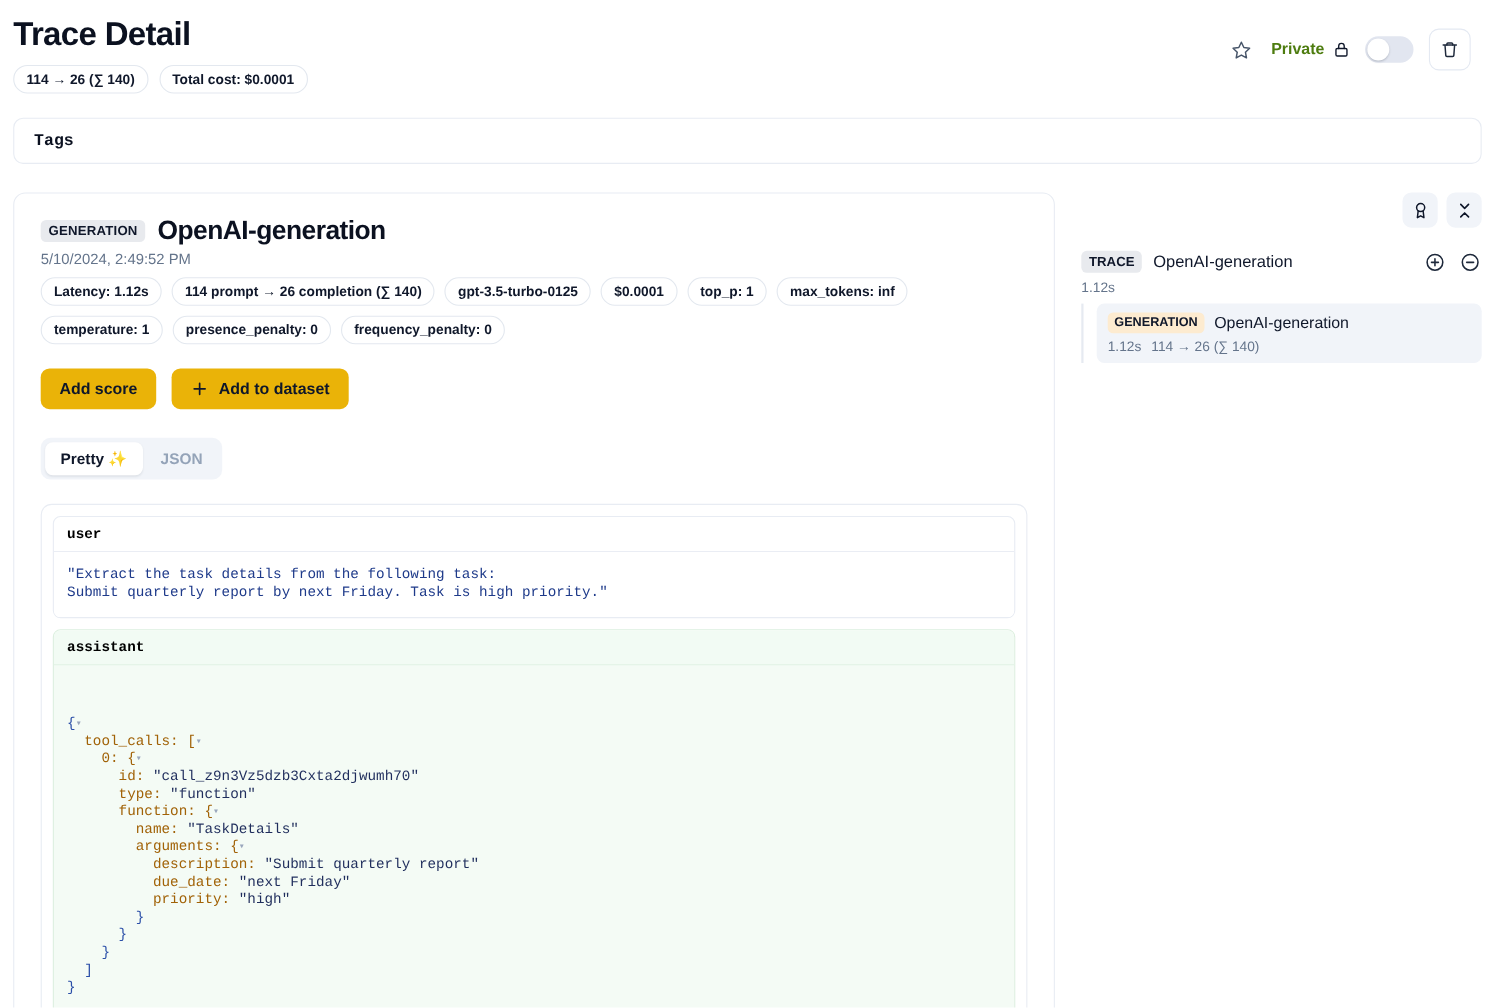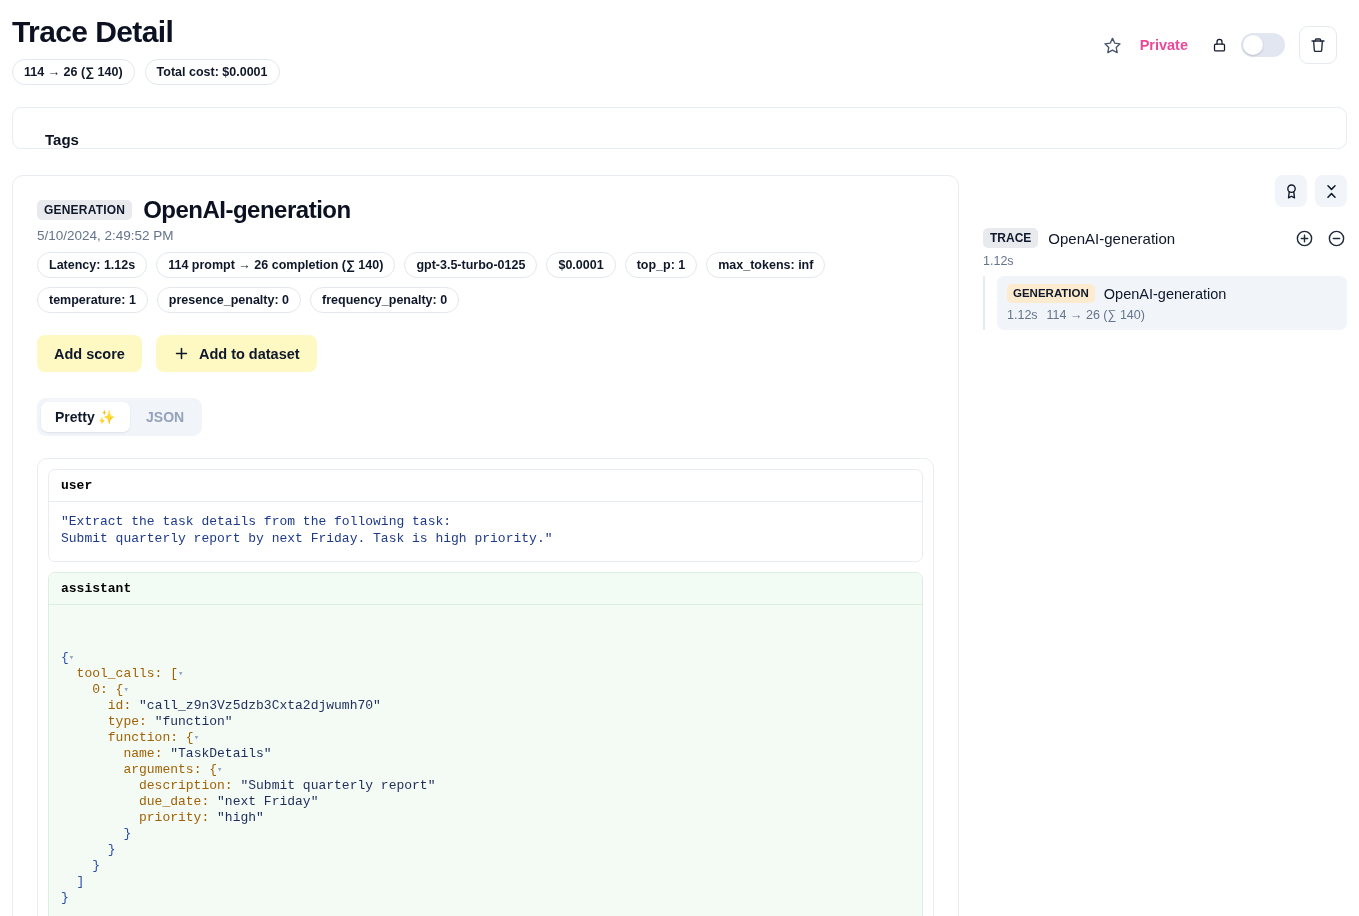--- a/index.html
+++ b/index.html
@@ -30,22 +30,22 @@
     padding: 4px 11px; line-height: 16px; white-space: nowrap;
   }
   .header-right {
     display: flex; align-items: center; gap: 14px; padding-top: 14px;
   }
   .icon-btn-plain {
     width: 26px; height: 26px; display: flex; align-items: center; justify-content: center;
     background: transparent; border: none; cursor: pointer; padding: 0;
   }
   .private-label {
-    font-size: 14.5px; font-weight: 700; color: #ec4899;
-    display: flex; align-items: flex-end; gap: 24px;
+    font-size: 14.5px; font-weight: 700; color: #4d7c0f;
+    display: flex; align-items: flex-end; gap: 8px;
   }
   .toggle {
     width: 44px; height: 24px; border-radius: 999px; background: #e2e6f0;
     position: relative; cursor: pointer; border: none; padding: 0;
     flex: 0 0 auto;
   }
   .toggle .knob {
     position: absolute; top: 2px; left: 2px; width: 20px; height: 20px;
     border-radius: 50%; background: #ffffff;
     box-shadow: 0 1px 2px rgba(15,23,42,.2);
@@ -53,21 +53,21 @@
   .square-btn {
     width: 38px; height: 38px; border-radius: 9px;
     border: 1px solid #e4e9f2; background: #ffffff;
     display: flex; align-items: center; justify-content: center; cursor: pointer;
   }
 
   
   .tags-bar {
     margin: 22px 12px 0 12px; height: 42px;
     border: 1px solid #e8ecf3; border-radius: 9px; background: #ffffff;
-    display: flex; align-items: flex-end; padding: 0 32px;
+    display: flex; align-items: center; padding: 0 18px; font-family: Liberation Mono, monospace;
   }
   .tags-label { font-size: 15px; font-weight: 700; color: #0b1120; }
 
   
   .main {
     display: flex; gap: 0; padding: 0 12px; margin-top: 26px;
     align-items: flex-start;
   }
   .detail-card {
     width: 947px; min-height: 708px;
@@ -84,21 +84,21 @@
   .gen-title {
     font-size: 24px; font-weight: 700; letter-spacing: -0.5px; color: #0b1120;
   }
   .gen-timestamp {
     font-size: 13.5px; color: #64748b; margin-top: 4px; margin-bottom: 9px;
   }
   .meta-pills { display: flex; flex-wrap: wrap; gap: 9px; max-width: 860px; }
 
   .action-row { display: flex; gap: 14px; margin-top: 22px; }
   .action-btn {
-    background: #fef9c3; border: none; border-radius: 8px;
+    background: #eab308; border: none; border-radius: 8px;
     font-size: 14.5px; font-weight: 600; color: #0f172a;
     padding: 10px 17px; cursor: pointer; display: flex; align-items: center; gap: 9px;
     font-family: "Liberation Sans", sans-serif;
   }
 
   .tabs {
     display: inline-flex; background: #f1f4f9; border-radius: 9px;
     padding: 4px; gap: 2px; margin-top: 26px;
   }
   .tab {

